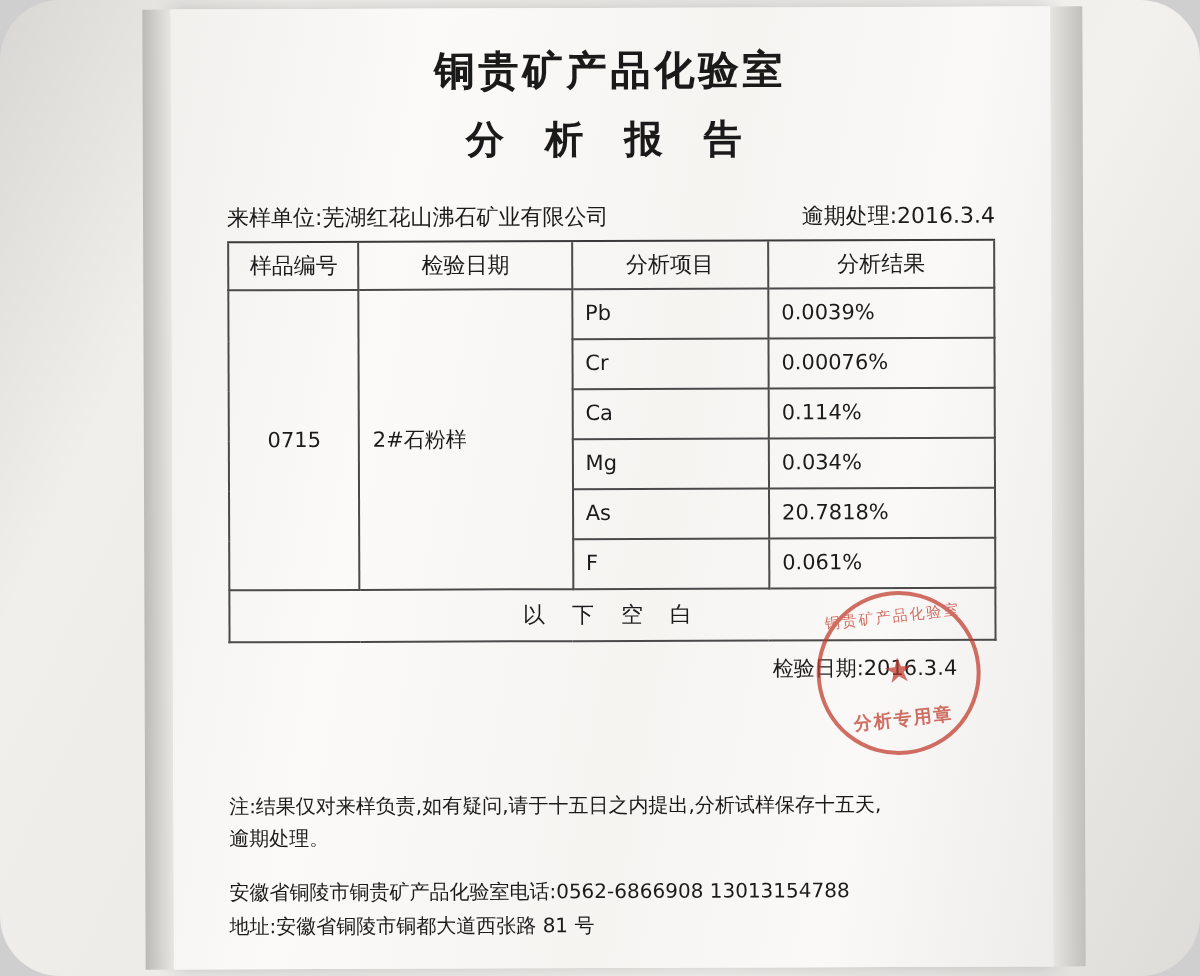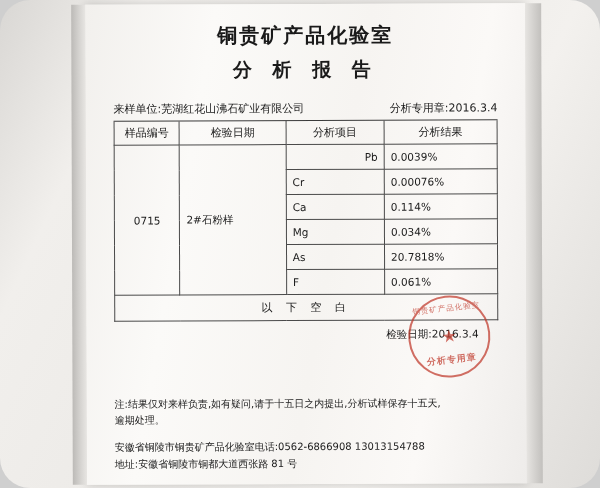--- a/index.html
+++ b/index.html
@@ -100,21 +100,21 @@
     height: 14px;
     font-weight: normal;
   }
   table.report th {
     text-align: center;
     font-size: 11px;
     padding: 4px 6px;
   }
   .col-no { width: 58px; }
   .col-name { width: 110px; }
-  .col-item { width: 100px; text-align: right; }
+  .col-item { width: 100px; }
   .col-res { width: 110px; }
   .cell-center { text-align: center; }
   .blank-row td {
     text-align: center;
     letter-spacing: 5px;
     font-size: 11px;
     padding: 5px 0;
     border-left: none;
     border-right: none;
     border-bottom: none;
@@ -191,21 +191,21 @@
     <div class="content">
 
       <div class="title1">铜贵矿产品化验室</div>
       <div class="title2">分 析 报 告</div>
 
       <div class="meta">
         <span>
           <span>来样单位:</span><span>芜湖红花山沸石矿业有限公司</span>
         </span>
         <span>
-          <span>分析专用章:</span><span>2016.3.4</span>
+          <span>逾期处理:</span><span>2016.3.4</span>
         </span>
       </div>
 
       <table class="report">
         <thead>
           <tr>
             <th class="col-no">样品编号</th>
             <th class="col-name">检验日期</th>
             <th class="col-item">分析项目</th>
             <th class="col-res">分析结果</th>

